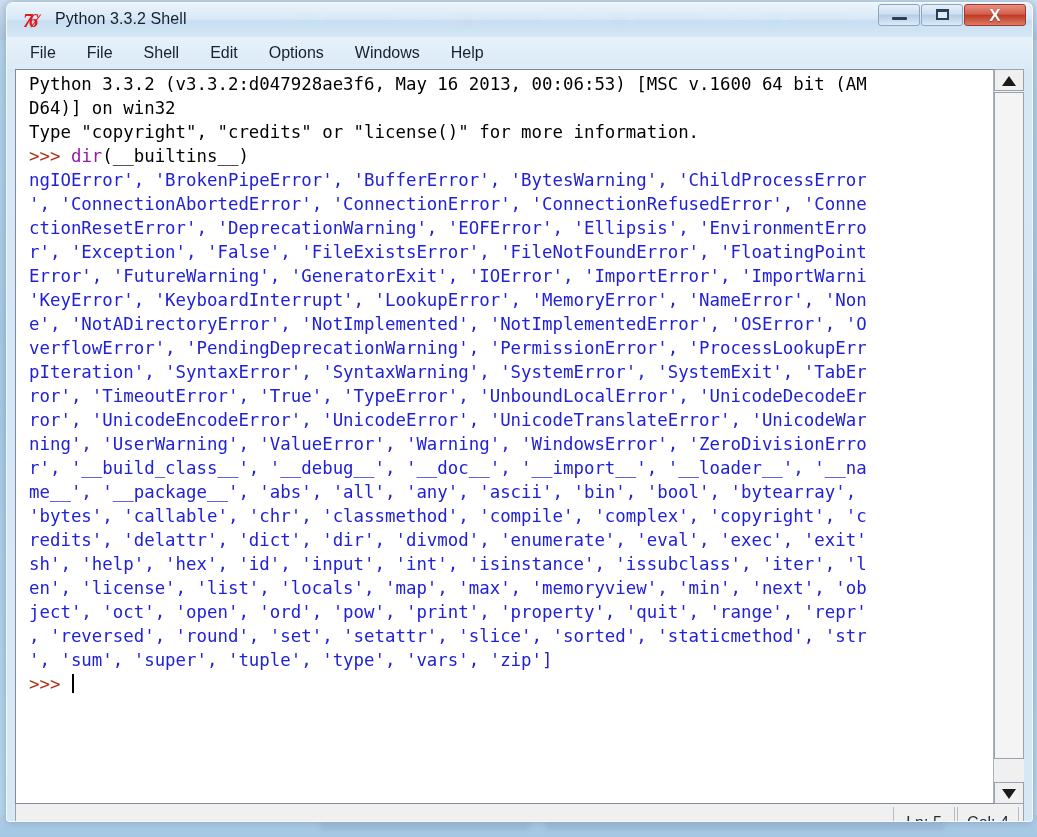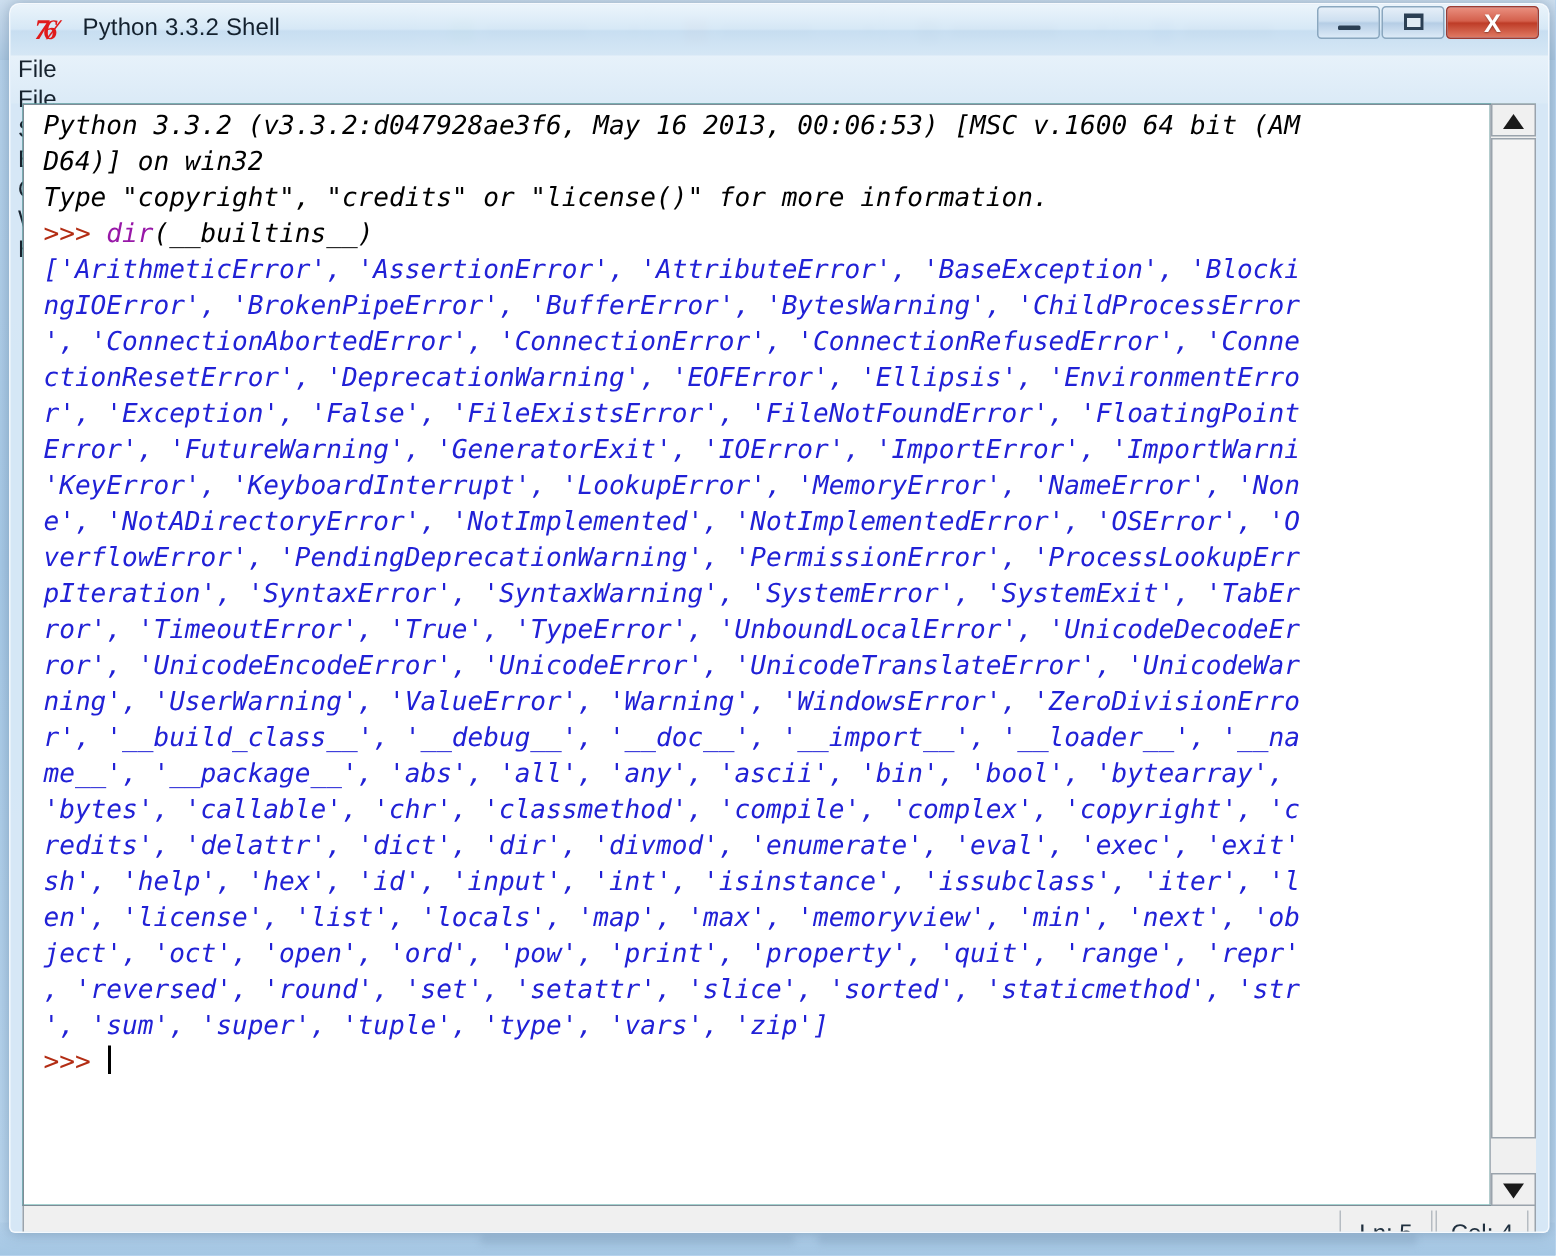--- a/index.html
+++ b/index.html
@@ -149,45 +149,43 @@
     font-family: "Liberation Sans", sans-serif;
     text-shadow: 0 1px 1px rgba(0,0,0,.35);
   }
 
   
   #menubar {
     position: relative;
     height: 32px;
     background: linear-gradient(180deg, rgba(235,244,251,.80), rgba(220,235,247,.80));
     display: flex;
-    align-items: flex-start;
-    padding-left: 2px;
-    box-sizing: border-box;
-    flex-direction: column;
+    align-items: center;
+    padding-left: 20px;
+    box-sizing: border-box;
   }
   .menu-item {
     font-size: 16px;
     color: #16222e;
     margin-right: 25px;
     padding: 1px 3px;
     cursor: default;
     white-space: nowrap;
   }
 
   
   #client {
     position: relative;
     margin: 0 8px;
     height: 735px;
-    background: #14b8a6;
+    background: #86efac;
     border: 1px solid #7f8b96;
     border-right: none;
     box-sizing: border-box;
     display: flex;
-    font-style: italic;
   }
   #textarea {
     position: relative;
     flex: 1 1 auto;
     overflow: hidden;
     background: #ffffff;
     padding: 2px 0 0 4px;
     box-sizing: border-box;
   }
   .codeline {
@@ -340,21 +338,20 @@
     <div id="client">
 
       <div id="textarea">
 
         <div class="codeline c-black">Python 3.3.2 (v3.3.2:d047928ae3f6, May 16 2013, 00:06:53) [MSC v.1600 64 bit (AM</div>
         <div class="codeline c-black">D64)] on win32</div>
         <div class="codeline c-black">Type "copyright", "credits" or "license()" for more information.</div>
 
         <div class="codeline"><span class="c-prompt">&gt;&gt;&gt;</span><span class="c-black"> </span><span class="c-kw">dir</span><span class="c-black">(__builtins__)</span></div>
 
-        <div class="codeline c-blue">['ArithmeticError', 'AssertionError', 'AttributeError', 'BaseException', 'Blocki</div>
         <div class="codeline c-blue">ngIOError', 'BrokenPipeError', 'BufferError', 'BytesWarning', 'ChildProcessError</div>
         <div class="codeline c-blue">', 'ConnectionAbortedError', 'ConnectionError', 'ConnectionRefusedError', 'Conne</div>
         <div class="codeline c-blue">ctionResetError', 'DeprecationWarning', 'EOFError', 'Ellipsis', 'EnvironmentErro</div>
         <div class="codeline c-blue">r', 'Exception', 'False', 'FileExistsError', 'FileNotFoundError', 'FloatingPoint</div>
         <div class="codeline c-blue">Error', 'FutureWarning', 'GeneratorExit', 'IOError', 'ImportError', 'ImportWarni</div>
         <div class="codeline c-blue">'KeyError', 'KeyboardInterrupt', 'LookupError', 'MemoryError', 'NameError', 'Non</div>
         <div class="codeline c-blue">e', 'NotADirectoryError', 'NotImplemented', 'NotImplementedError', 'OSError', 'O</div>
         <div class="codeline c-blue">verflowError', 'PendingDeprecationWarning', 'PermissionError', 'ProcessLookupErr</div>
         <div class="codeline c-blue">pIteration', 'SyntaxError', 'SyntaxWarning', 'SystemError', 'SystemExit', 'TabEr</div>
         <div class="codeline c-blue">ror', 'TimeoutError', 'True', 'TypeError', 'UnboundLocalError', 'UnicodeDecodeEr</div>

